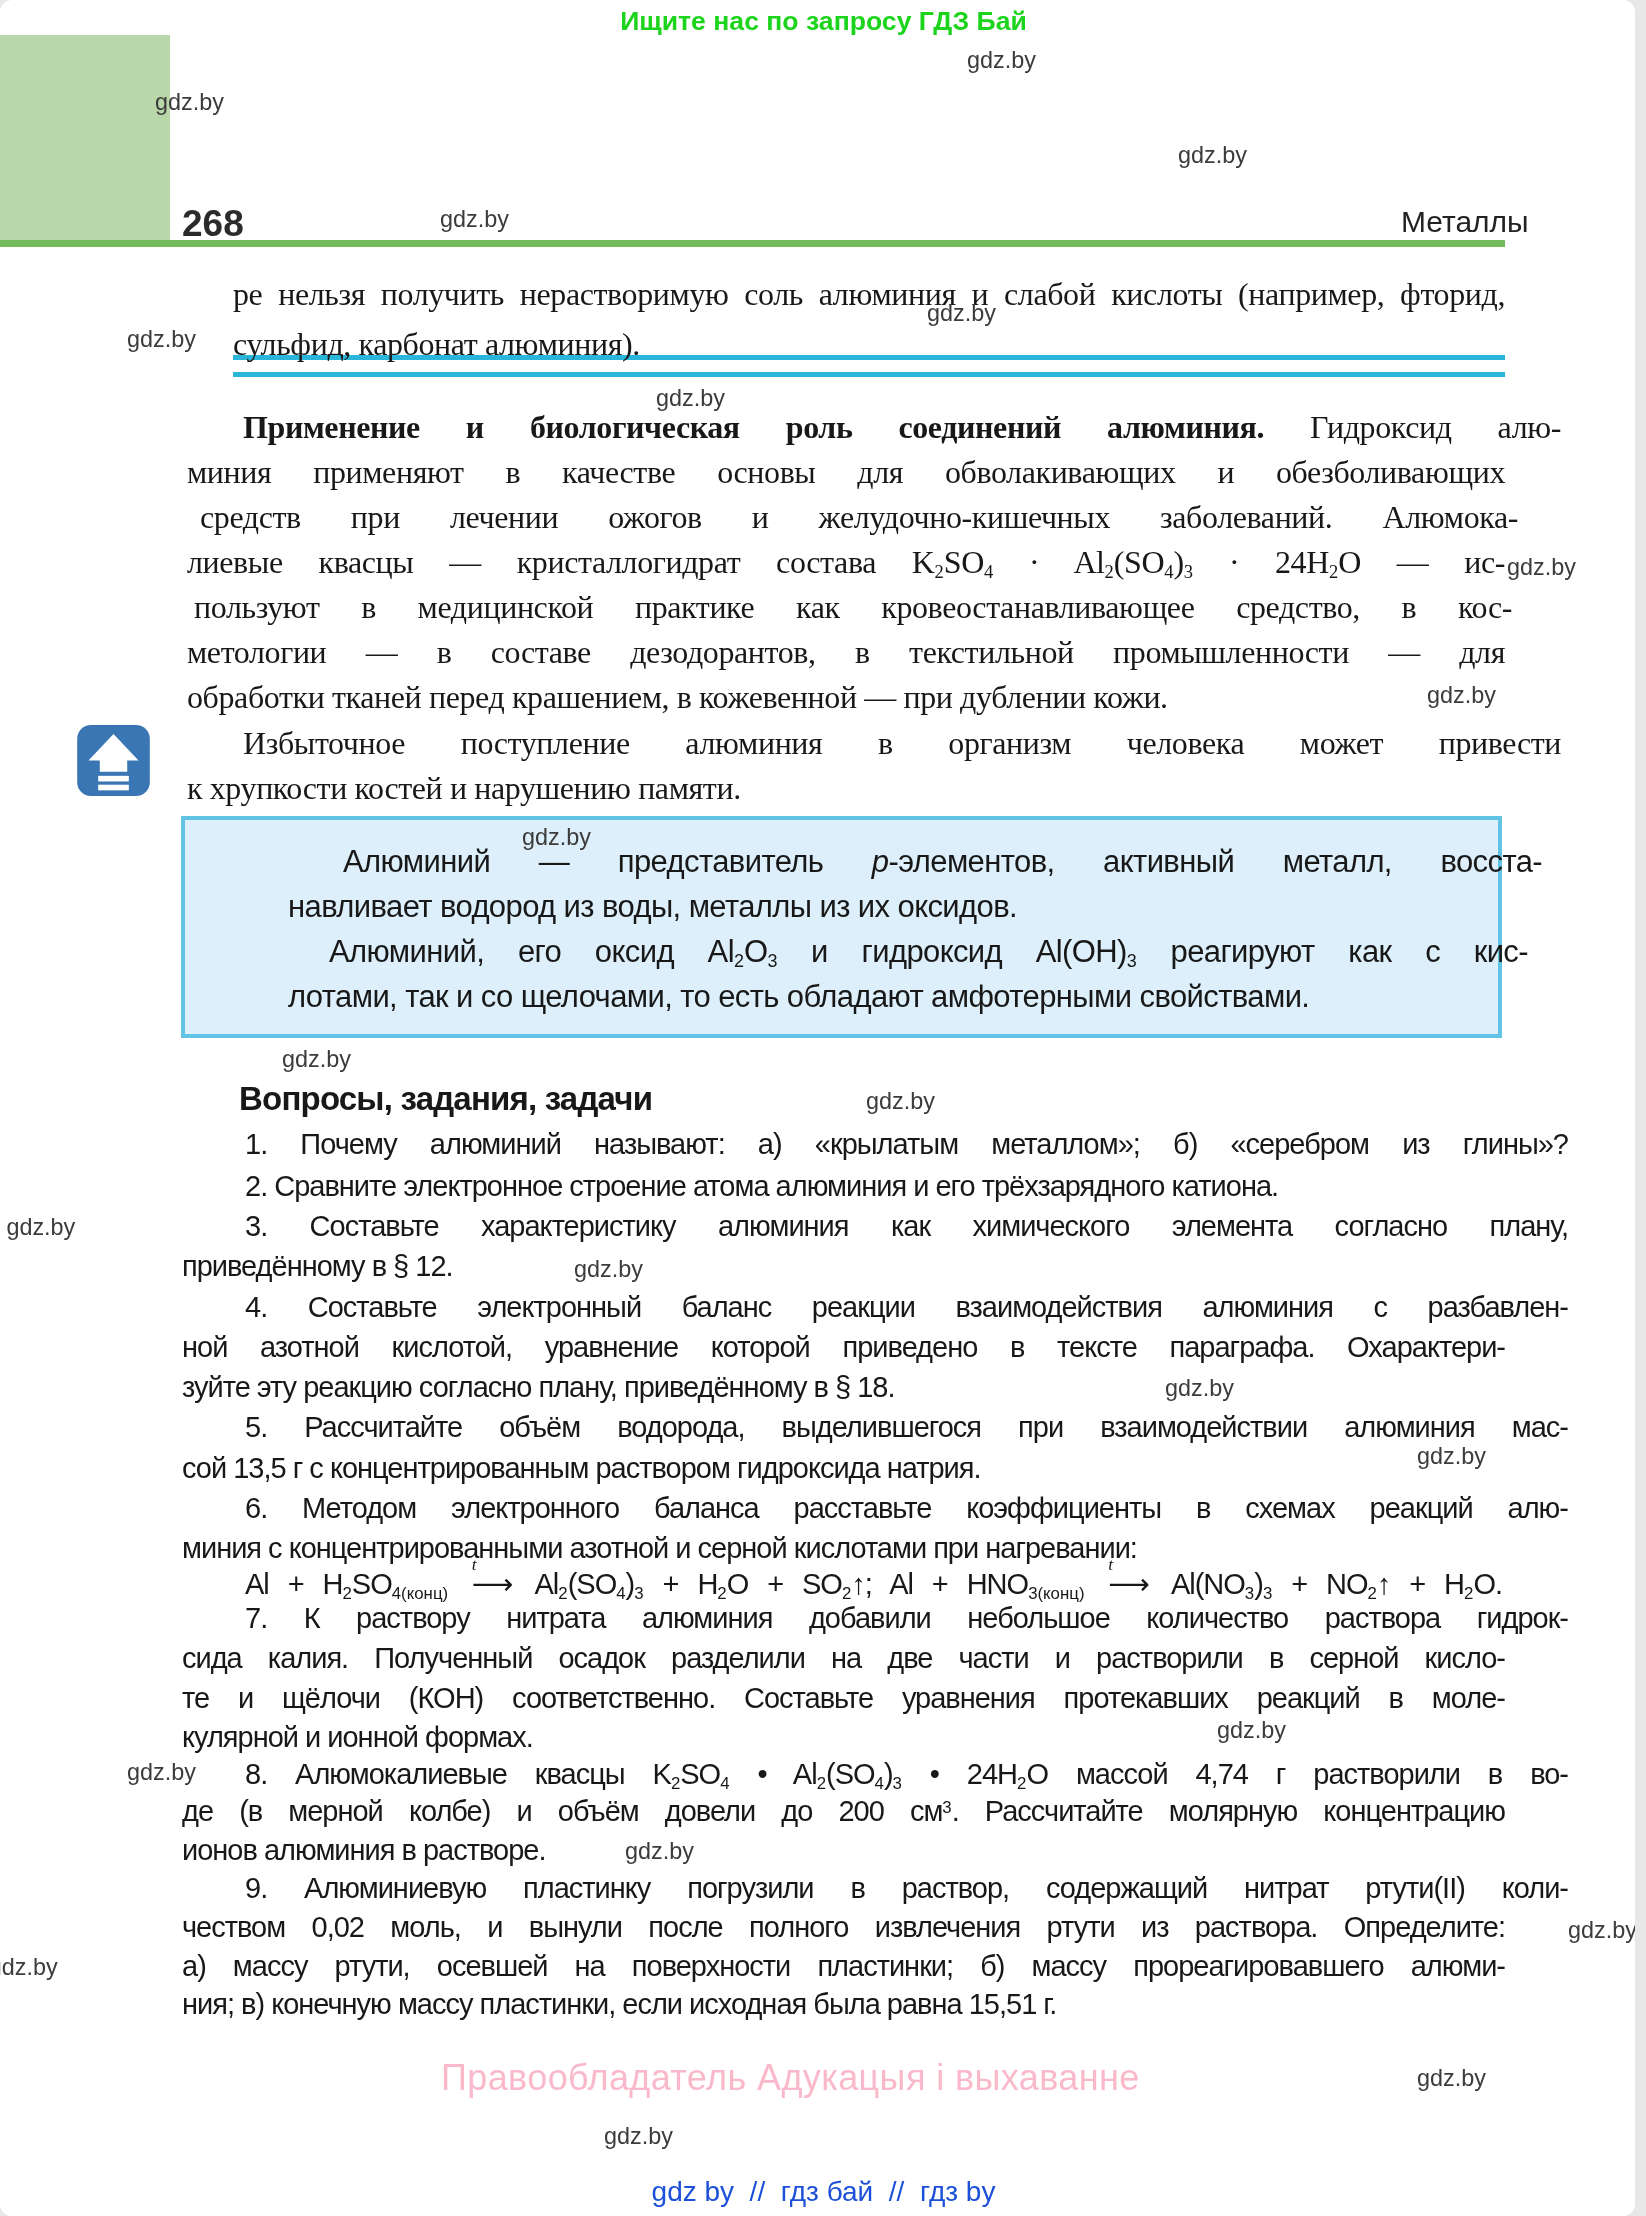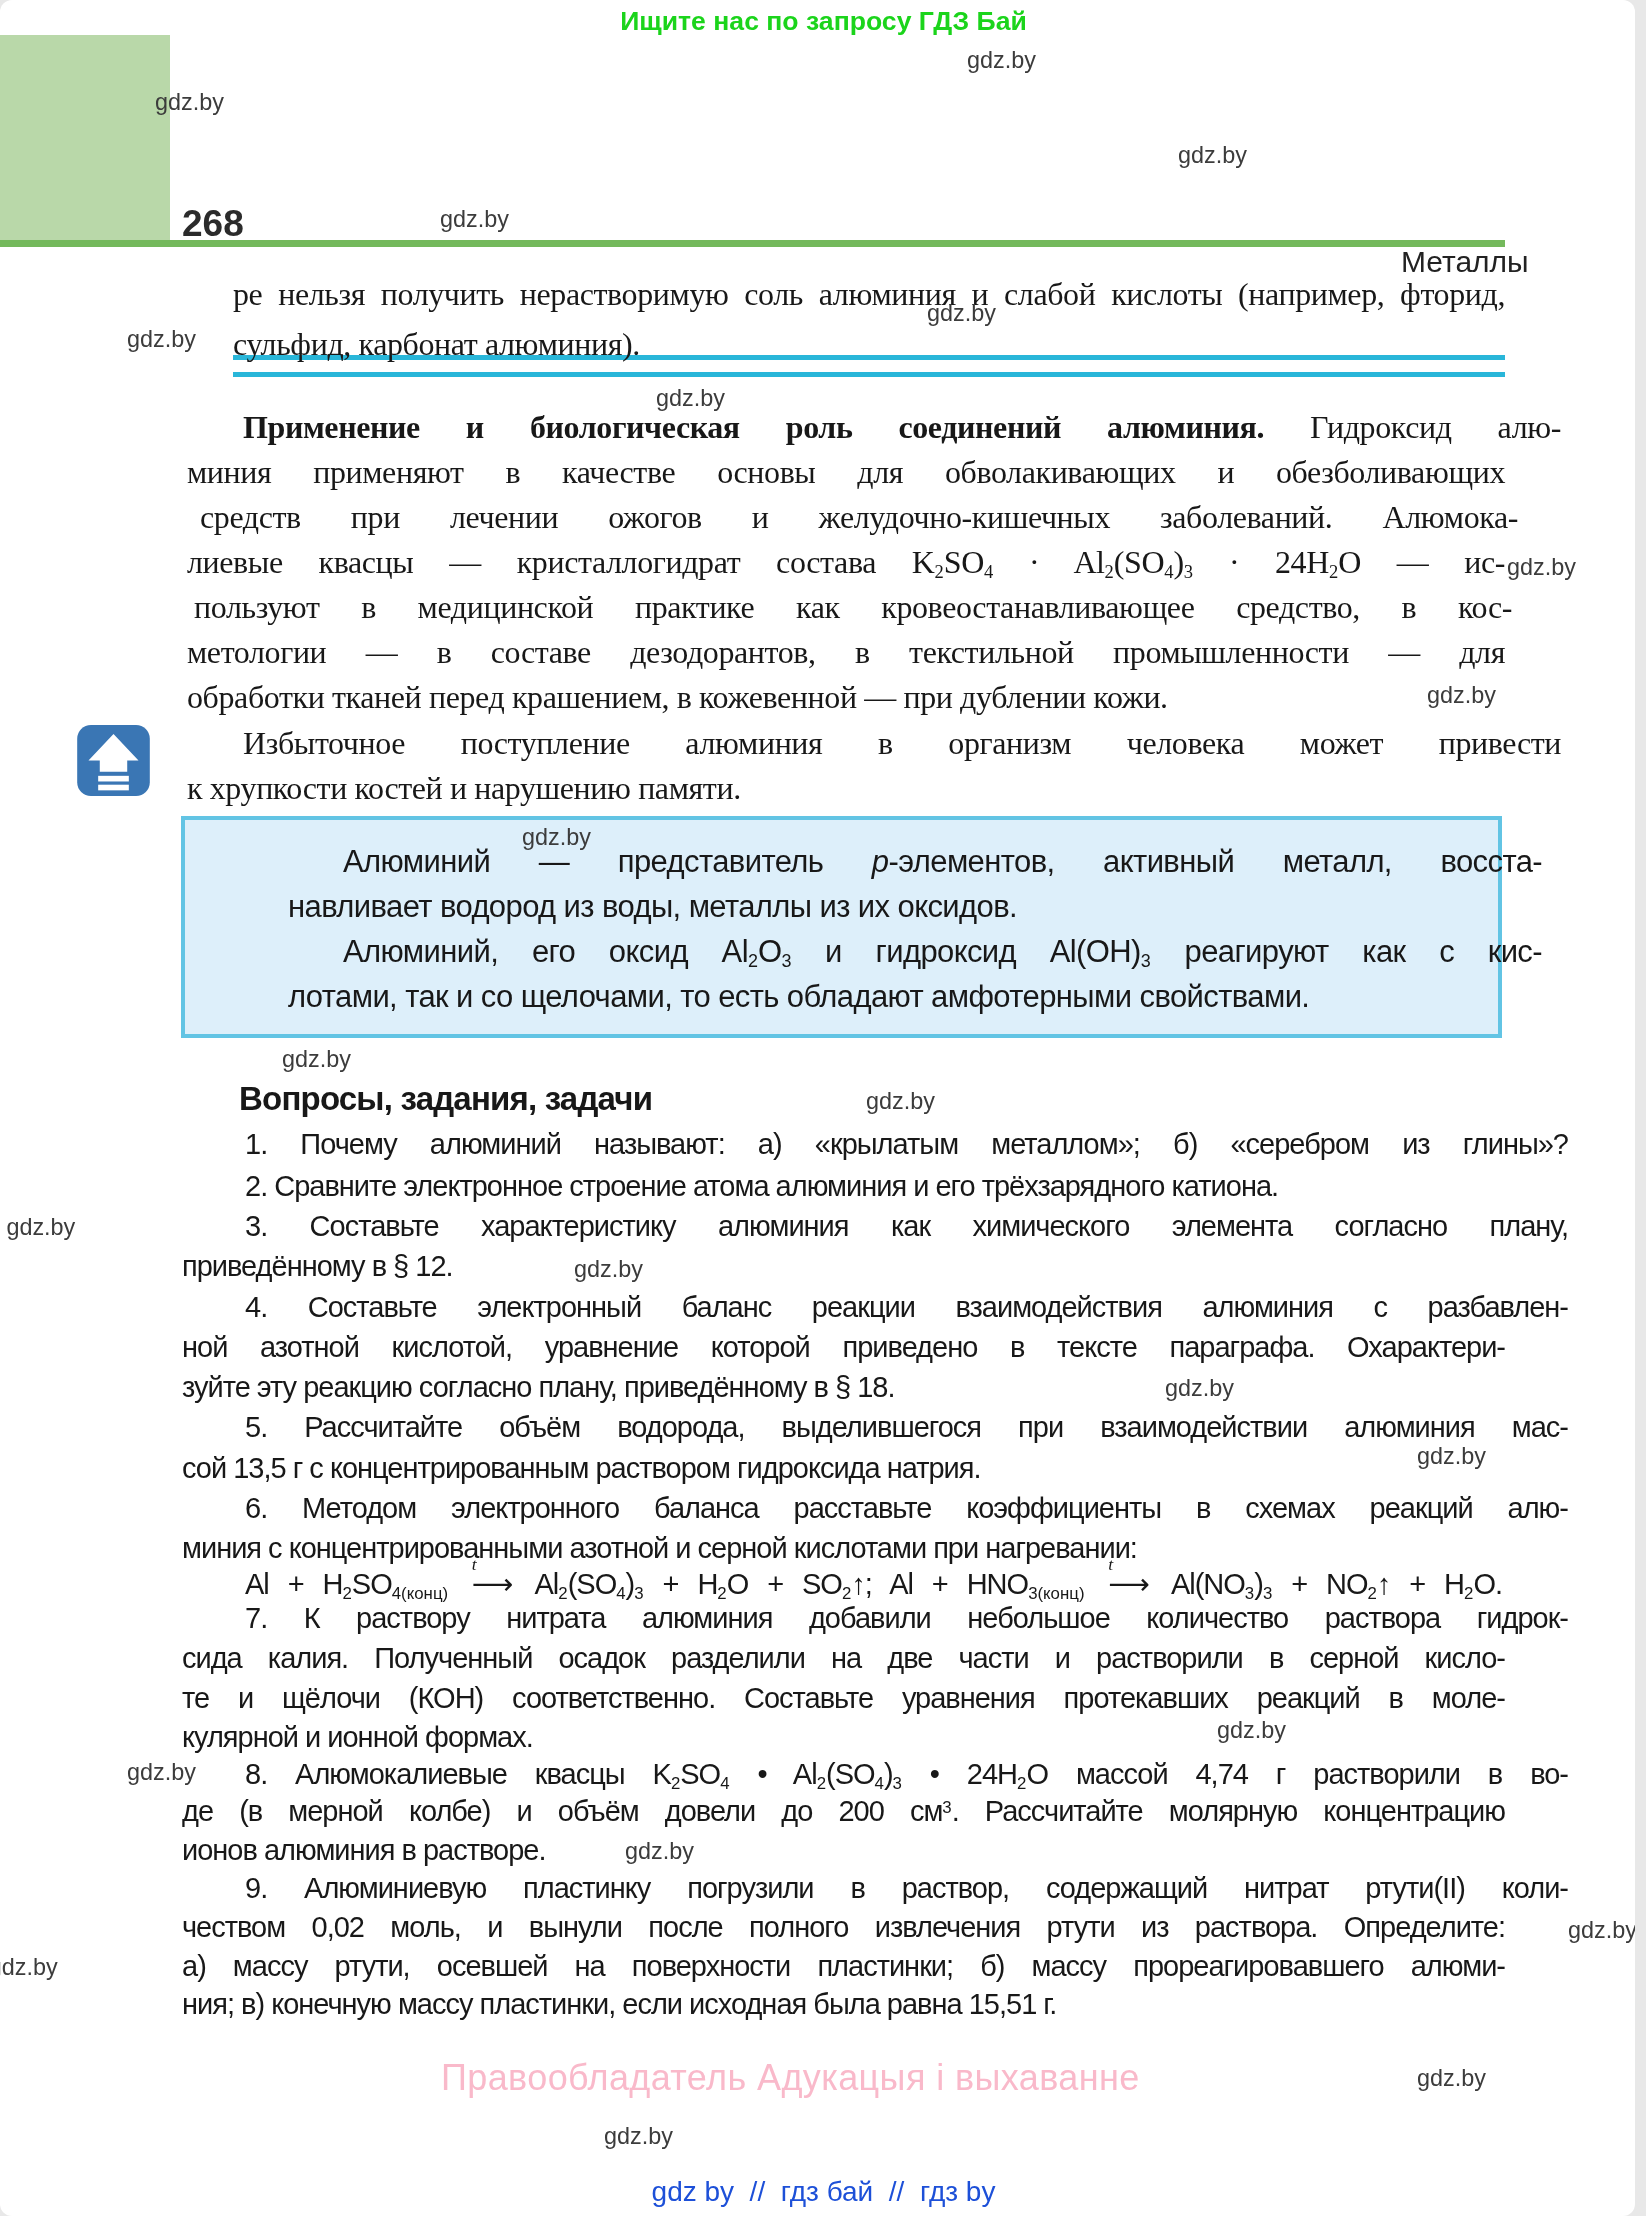--- a/index.html
+++ b/index.html
@@ -6,21 +6,21 @@
   .page{position:relative;width:1635px;height:2216px;background:#ffffff;overflow:hidden;
         font-family:"Liberation Sans", sans-serif;color:#181818;border-radius:12px;}
   
   .banner{position:absolute;top:6.4px;left:0;width:1647px;text-align:center;
           font-size:26.6px;font-weight:bold;color:#1bd41b;letter-spacing:0px;}
   
   .sidebar-block{position:absolute;left:0;top:35px;width:170px;height:205px;background:#b9d8a9;}
   .green-rule{position:absolute;left:0;top:240px;width:1505px;height:7.3px;background:#74b95c;}
   .page-number{position:absolute;left:182px;top:203px;font-size:37px;font-weight:bold;color:#2b2b2b;
                font-family:"Liberation Sans", sans-serif;}
-  .chapter{position:absolute;left:1401px;top:205px;width:105px;text-align:right;font-size:30px;color:#222;margin-top:40px;}
+  .chapter{position:absolute;left:1401px;top:205px;width:105px;text-align:right;font-size:30px;color:#222;}
   
   .cyan-rule{position:absolute;left:233px;width:1272px;height:4.8px;background:#29b6d9;}
   
   .note-box{position:absolute;left:181px;top:816px;width:1321px;height:222px;
             background:#ddeffa;border:4px solid #62c4e4;box-sizing:border-box;}
   
   .upicon{position:absolute;left:77px;top:725px;width:73px;height:71px;}
   
   .tl{position:absolute;white-space:nowrap;line-height:1.18;text-align:right;}
   .tl.j{white-space:normal;text-align:justify;text-align-last:justify;}
@@ -78,21 +78,21 @@
     <div class="tl serif j" style="left: 187px; top: 454px; width: 1318px;">миния применяют в качестве основы для обволакивающих и обезболивающих</div>
     <div class="tl serif j" style="left: 200px; top: 499px; width: 1318px;">средств при лечении ожогов и желудочно-кишечных заболеваний. Алюмока-</div>
     <div class="tl serif j" style="left: 187px; top: 544px; width: 1318px;">лиевые квасцы — кристаллогидрат состава K<sub>2</sub>SO<sub>4</sub> · Al<sub>2</sub>(SO<sub>4</sub>)<sub>3</sub> · 24H<sub>2</sub>O — ис-</div>
     <div class="tl serif j" style="left: 194px; top: 589px; width: 1318px;">пользуют в медицинской практике как кровеостанавливающее средство, в кос-</div>
     <div class="tl serif j" style="left: 187px; top: 634px; width: 1318px;">метологии — в составе дезодорантов, в текстильной промышленности — для</div>
     <div class="tl serif" style="left: 187px; top: 679px;">обработки тканей перед крашением, в кожевенной — при дублении кожи.</div>
     <div class="tl serif j" style="left: 187px; top: 725px; width: 1318px; padding-left: 56px;">Избыточное поступление алюминия в организм человека может привести</div>
     <div class="tl serif" style="left: 187px; top: 770px;">к хрупкости костей и нарушению памяти.</div>
     <div class="tl bxs j" style="left: 250px; top: 844px; width: 1199px; padding-left: 55px;">Алюминий — представитель <i>p</i>-элементов, активный металл, восста-</div>
     <div class="tl bxs" style="left: 250px; top: 889px;">навливает водород из воды, металлы из их оксидов.</div>
-    <div class="tl bxs j" style="left: 250px; top: 934px; width: 1199px; padding-left: 55px;">Алюминий, его оксид Al<sub>2</sub>O<sub>3</sub> и гидроксид Al(OH)<sub>3</sub> реагируют как с кис-</div>
+    <div class="tl bxs j" style="left: 236px; top: 934px; width: 1199px; padding-left: 55px;">Алюминий, его оксид Al<sub>2</sub>O<sub>3</sub> и гидроксид Al(OH)<sub>3</sub> реагируют как с кис-</div>
     <div class="tl bxs" style="left: 250px; top: 979px;">лотами, так и со щелочами, то есть обладают амфотерными свойствами.</div>
     <div class="tl head" style="left: 239px; top: 1080px;">Вопросы, задания, задачи</div>
     <div class="tl sans j" style="left: 182px; top: 1127px; width: 1323px; padding-left: 63px;">1. Почему алюминий называют: а) «крылатым металлом»; б) «серебром из глины»?</div>
     <div class="tl sans" style="left: 182px; top: 1169px; padding-left: 63px;">2. Сравните электронное строение атома алюминия и его трёхзарядного катиона.</div>
     <div class="tl sans j" style="left: 182px; top: 1209px; width: 1323px; padding-left: 63px;">3. Составьте характеристику алюминия как химического элемента согласно плану,</div>
     <div class="tl sans" style="left: 182px; top: 1249px;">приведённому в § 12.</div>
     <div class="tl sans j" style="left: 182px; top: 1290px; width: 1323px; padding-left: 63px;">4. Составьте электронный баланс реакции взаимодействия алюминия с разбавлен-</div>
     <div class="tl sans j" style="left: 182px; top: 1330px; width: 1323px;">ной азотной кислотой, уравнение которой приведено в тексте параграфа. Охарактери-</div>
     <div class="tl sans" style="left: 182px; top: 1370px;">зуйте эту реакцию согласно плану, приведённому в § 18.</div>
     <div class="tl sans j" style="left: 182px; top: 1410px; width: 1323px; padding-left: 63px;">5. Рассчитайте объём водорода, выделившегося при взаимодействии алюминия мас-</div>

